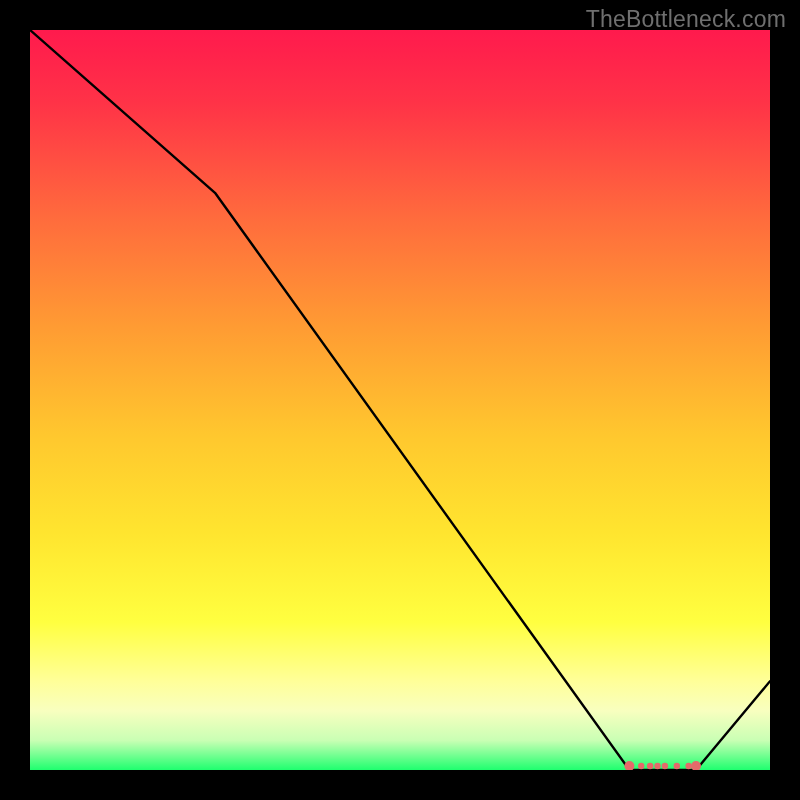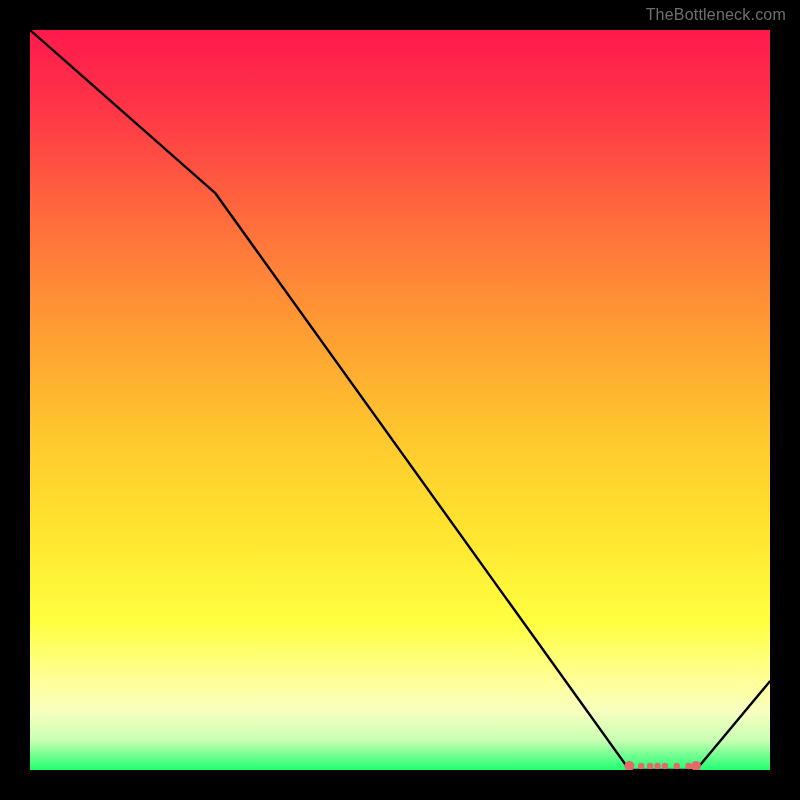--- a/index.html
+++ b/index.html
@@ -15,21 +15,21 @@
     position: relative;
     width: 800px;
     height: 800px;
     background: #000;
   }
   .watermark {
     position: absolute;
     top: 6px;
     right: 14px;
     color: #6f6f6f;
-    font-size: 16px;
+    font-size: 23px;
     font-weight: 400;
     letter-spacing: 0.2px;
     z-index: 20;
   }
   .plot-area {
     position: absolute;
     left: 30px;
     top: 30px;
     width: 740px;
     height: 740px;

